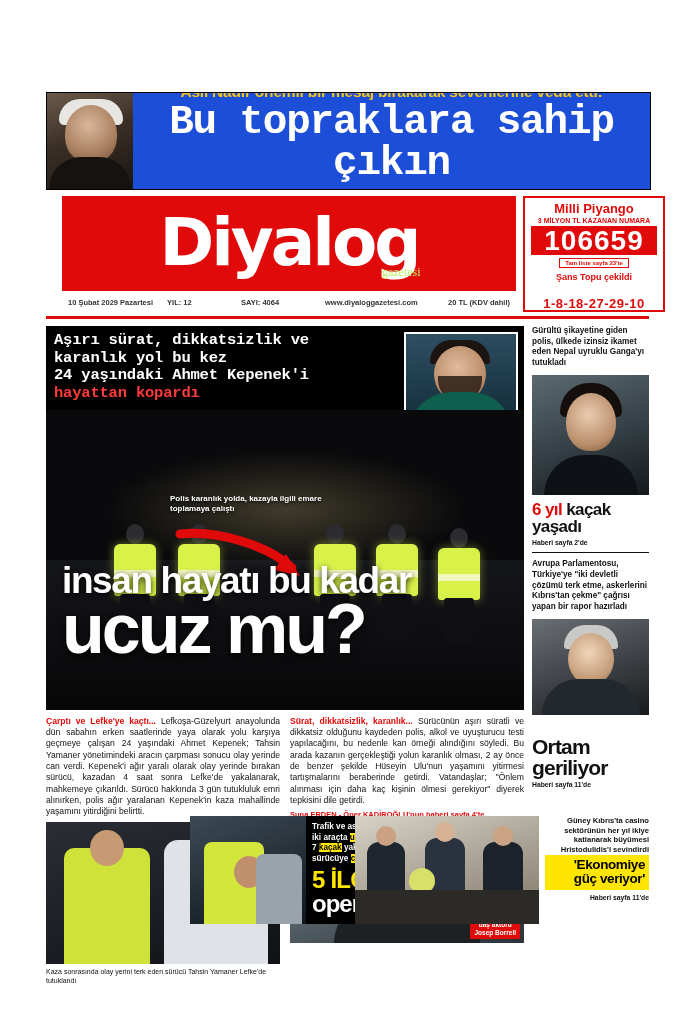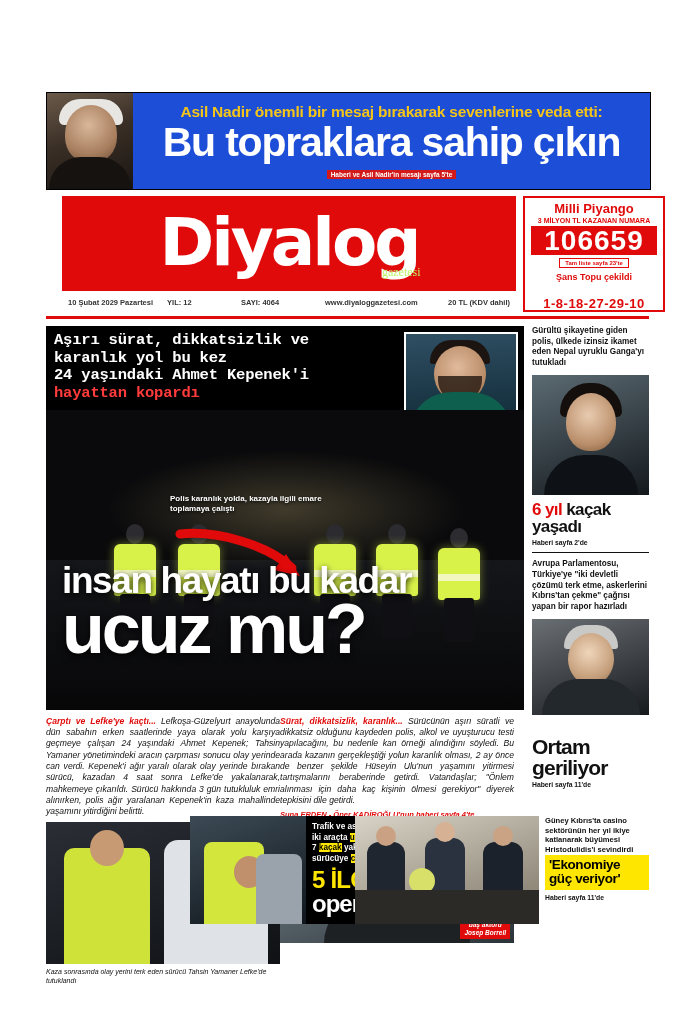--- a/index.html
+++ b/index.html
@@ -35,21 +35,21 @@
     position:absolute;left:2px;bottom:0;width:82px;height:32px;background:#15120f;
     border-radius:40px 40px 0 0;
   }
   .top-banner .btext{flex:1;padding:4px 10px 2px 10px;display:flex;flex-direction:column;justify-content:center;}
   .kicker{
     color:#f5c518;font-weight:bold;font-size:15.5px;letter-spacing:-0.2px;line-height:1.1;
     text-align:center;
   }
   .headline-yellow{
     color:#ffffff;font-weight:bold;font-size:41px;line-height:0.98;text-align:center;
-    letter-spacing:-1.2px;margin-top:2px;
+    letter-spacing:-1.2px;margin-top:2px;font-family:Liberation Mono, monospace;
   }
   .banner-credit{
     background:#d21a1a;color:#fff;font-size:6.5px;font-weight:bold;display:inline-block;
     padding:1px 4px;margin:3px auto 0 auto;
   }
 
   
   .masthead{position:absolute;left:62px;top:196px;width:603px;height:116px;}
   .logo-box{
     position:absolute;left:0;top:0;width:454px;height:94px;background:#e00a0a;
@@ -152,21 +152,21 @@
   .lp-title1{
     position:absolute;left:16px;top:150px;color:#fff;font-weight:bold;
     font-size:37px;letter-spacing:-1.4px;text-shadow:0 2px 6px rgba(0,0,0,.9);
   }
   .lp-title2{
     position:absolute;left:16px;top:186px;color:#fff;font-weight:bold;
     font-size:70px;letter-spacing:-3px;line-height:.95;text-shadow:0 3px 8px rgba(0,0,0,.9);
   }
 
   
-  .story-cols{display:flex;margin-top:6px;font-style:italic;}
+  .story-cols{display:flex;margin-top:6px;gap:10px;}
   .col{width:234px;}
   .col .lede{font-size:8.6px;line-height:1.32;text-align:justify;color:#111;}
   .col .lede b.red{color:#e00a0a;}
   .photo-col{
     width:234px;height:142px;background:linear-gradient(160deg,#2a2e35,#0f1114);
     position:relative;overflow:hidden;margin-top:4px;
   }
   .photo-col .pc-off{position:absolute;left:18px;bottom:0;width:86px;height:116px;background:#cfe23a;border-radius:10px 10px 0 0;}
   .photo-col .pc-off .h{position:absolute;left:26px;top:-18px;width:34px;height:36px;border-radius:50%;background:#c79a74;}
   .photo-col .pc-susp{position:absolute;right:12px;bottom:0;width:104px;height:124px;background:#dfe3e8;border-radius:14px 14px 0 0;}
@@ -232,21 +232,21 @@
     background:linear-gradient(160deg,#d8d3c6,#7d7566);
   }
   .br-photo .table{position:absolute;left:0;bottom:0;width:184px;height:34px;background:#2c2a27;}
   .br-photo .p1{position:absolute;left:12px;top:26px;width:38px;height:52px;background:#1f2630;border-radius:12px 12px 0 0;}
   .br-photo .p1 .h{position:absolute;left:9px;top:-16px;width:20px;height:20px;border-radius:50%;background:#caa183;}
   .br-photo .p2{position:absolute;left:70px;top:22px;width:40px;height:56px;background:#2a3240;border-radius:12px 12px 0 0;}
   .br-photo .p2 .h{position:absolute;left:10px;top:-16px;width:20px;height:20px;border-radius:50%;background:#d6b194;}
   .br-photo .p3{position:absolute;left:128px;top:26px;width:40px;height:52px;background:#1b222c;border-radius:12px 12px 0 0;}
   .br-photo .p3 .h{position:absolute;left:10px;top:-16px;width:20px;height:20px;border-radius:50%;background:#c9a383;}
   .br-photo .flow{position:absolute;left:54px;bottom:30px;width:26px;height:26px;border-radius:50%;background:#d9e06a;}
-  .br-text{position:absolute;left:190px;top:0;width:104px;}
+  .br-text{position:absolute;left:190px;top:0;width:104px;text-align:right;}
   .br-text .lead{font-size:7.6px;font-weight:bold;line-height:1.28;color:#111;}
   .br-text .quote{
     background:#ffe600;color:#000;font-weight:bold;font-size:13.5px;
     line-height:1.08;padding:3px 4px;letter-spacing:-0.4px;
   }
   .br-text .ref{font-size:6.8px;font-weight:bold;margin-top:4px;}
 </style>
 </head>
 <body>
 

